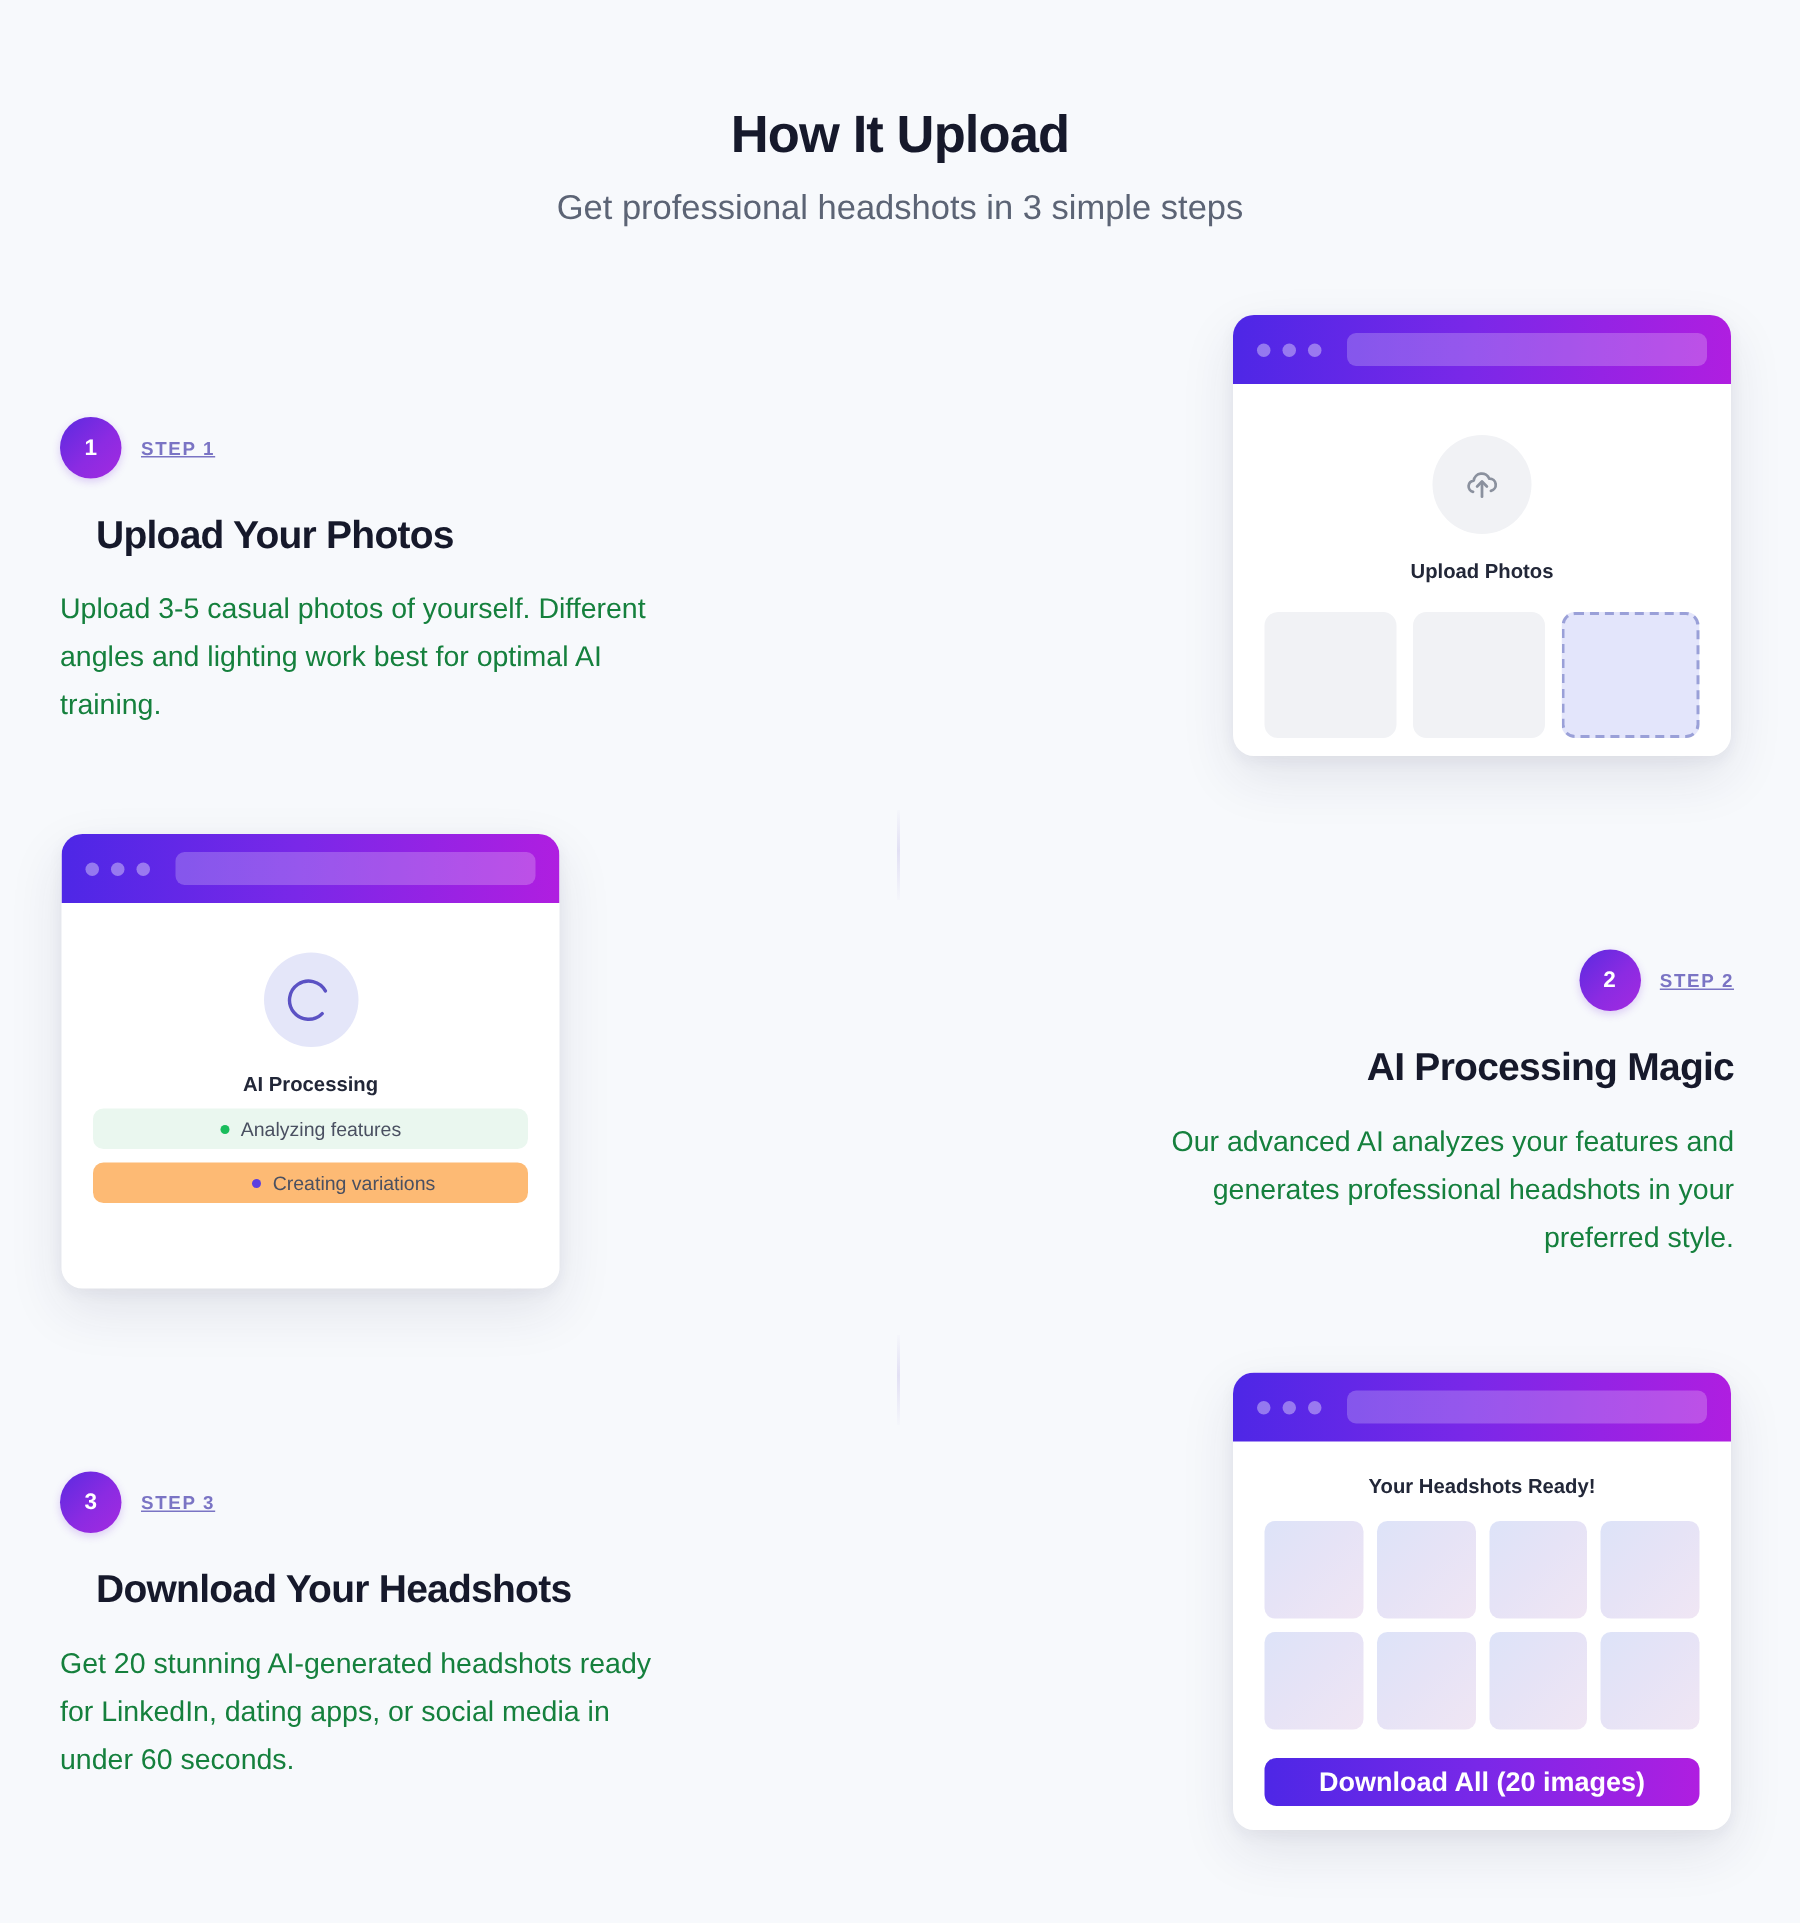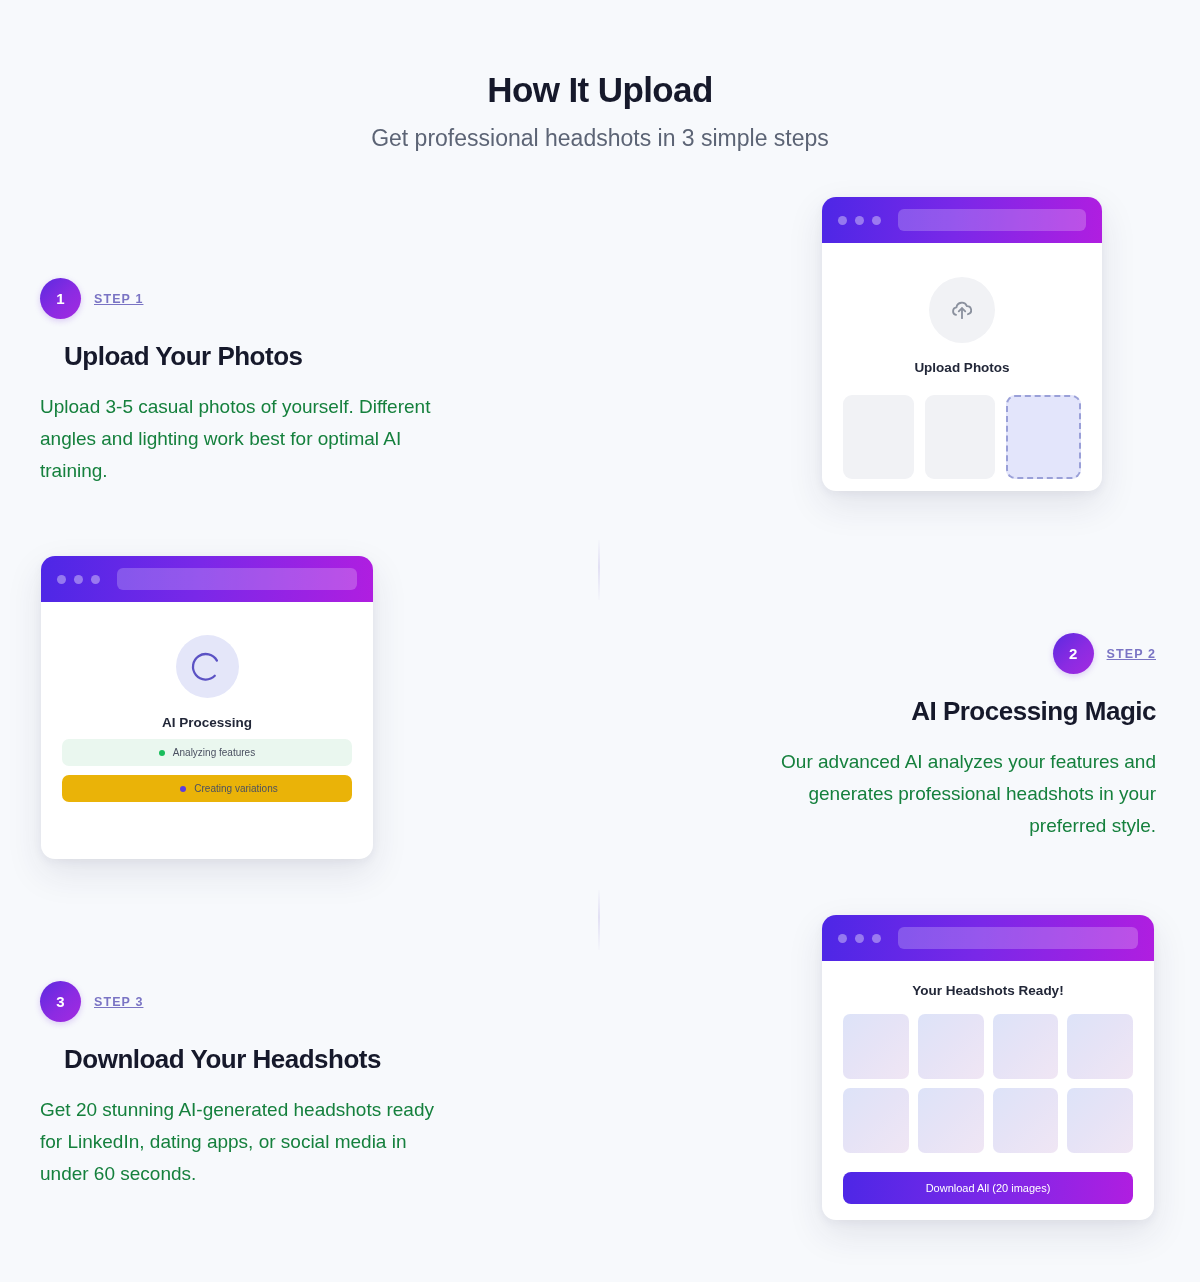--- a/index.html
+++ b/index.html
@@ -107,21 +107,21 @@
   .connector.c2 { top: 890px; height: 60px; }
 
   
   .mockup {
     position: absolute;
     background: #ffffff;
     border-radius: 14px;
     box-shadow: 0 14px 36px rgba(35,40,80,0.10), 0 3px 10px rgba(35,40,80,0.05);
     overflow: hidden;
   }
-  .mockup.m1 { left: 822px; top: 197px; width: 280px; height: 294px; }
+  .mockup.m1 { left: 822px; top: 210px; width: 332px; height: 294px; }
   .mockup.m2 { left: 41px;  top: 556px; width: 332px; height: 303px; }
   .mockup.m3 { left: 822px; top: 915px; width: 332px; height: 305px; }
 
   .titlebar {
     height: 46px;
     background: linear-gradient(95deg, #4d27e6 0%, #7a28e8 48%, #b01ee0 100%);
     display: flex;
     align-items: center;
     padding: 0 16px;
     gap: 8px;
@@ -186,25 +186,25 @@
     justify-content: center;
   }
   .pill {
     height: 27px;
     border-radius: 7px;
     margin-top: 9px;
     display: flex;
     align-items: center;
     justify-content: center;
     gap: 8px;
-    font-size: 10px;
+    font-size: 13px;
     color: #4a5061;
   }
   .pill.green  { background: #eaf7ef; }
-  .pill.purple { background: #eab308; padding-left: 44px; }
+  .pill.purple { background: #fdba74; padding-left: 44px; }
   .pdot { width: 6px; height: 6px; border-radius: 50%; flex: 0 0 auto; }
   .pdot.green  { background: #19bd5c; }
   .pdot.purple { background: #5b3ee0; }
   .pills { margin-top: 9px; }
 
   
   .grid {
     display: grid;
     grid-template-columns: repeat(4, 1fr);
     gap: 9px;
@@ -214,22 +214,22 @@
     height: 65px;
     border-radius: 7px;
     background: linear-gradient(135deg, #dde3f8 0%, #e6e3f6 48%, #f0e6f4 100%);
   }
   .dl-btn {
     margin-top: 19px;
     height: 32px;
     border-radius: 8px;
     background: linear-gradient(95deg, #4d27e6 0%, #7a28e8 50%, #b01ee0 100%);
     color: #fff;
-    font-size: 11px;
-    font-weight: normal;
+    font-size: 18px;
+    font-weight: bold;
     display: flex;
     align-items: center;
     justify-content: center;
     border: none;
     width: 100%;
     cursor: pointer;
     font-family: "Liberation Sans", sans-serif;
   }
 </style>
 </head>

